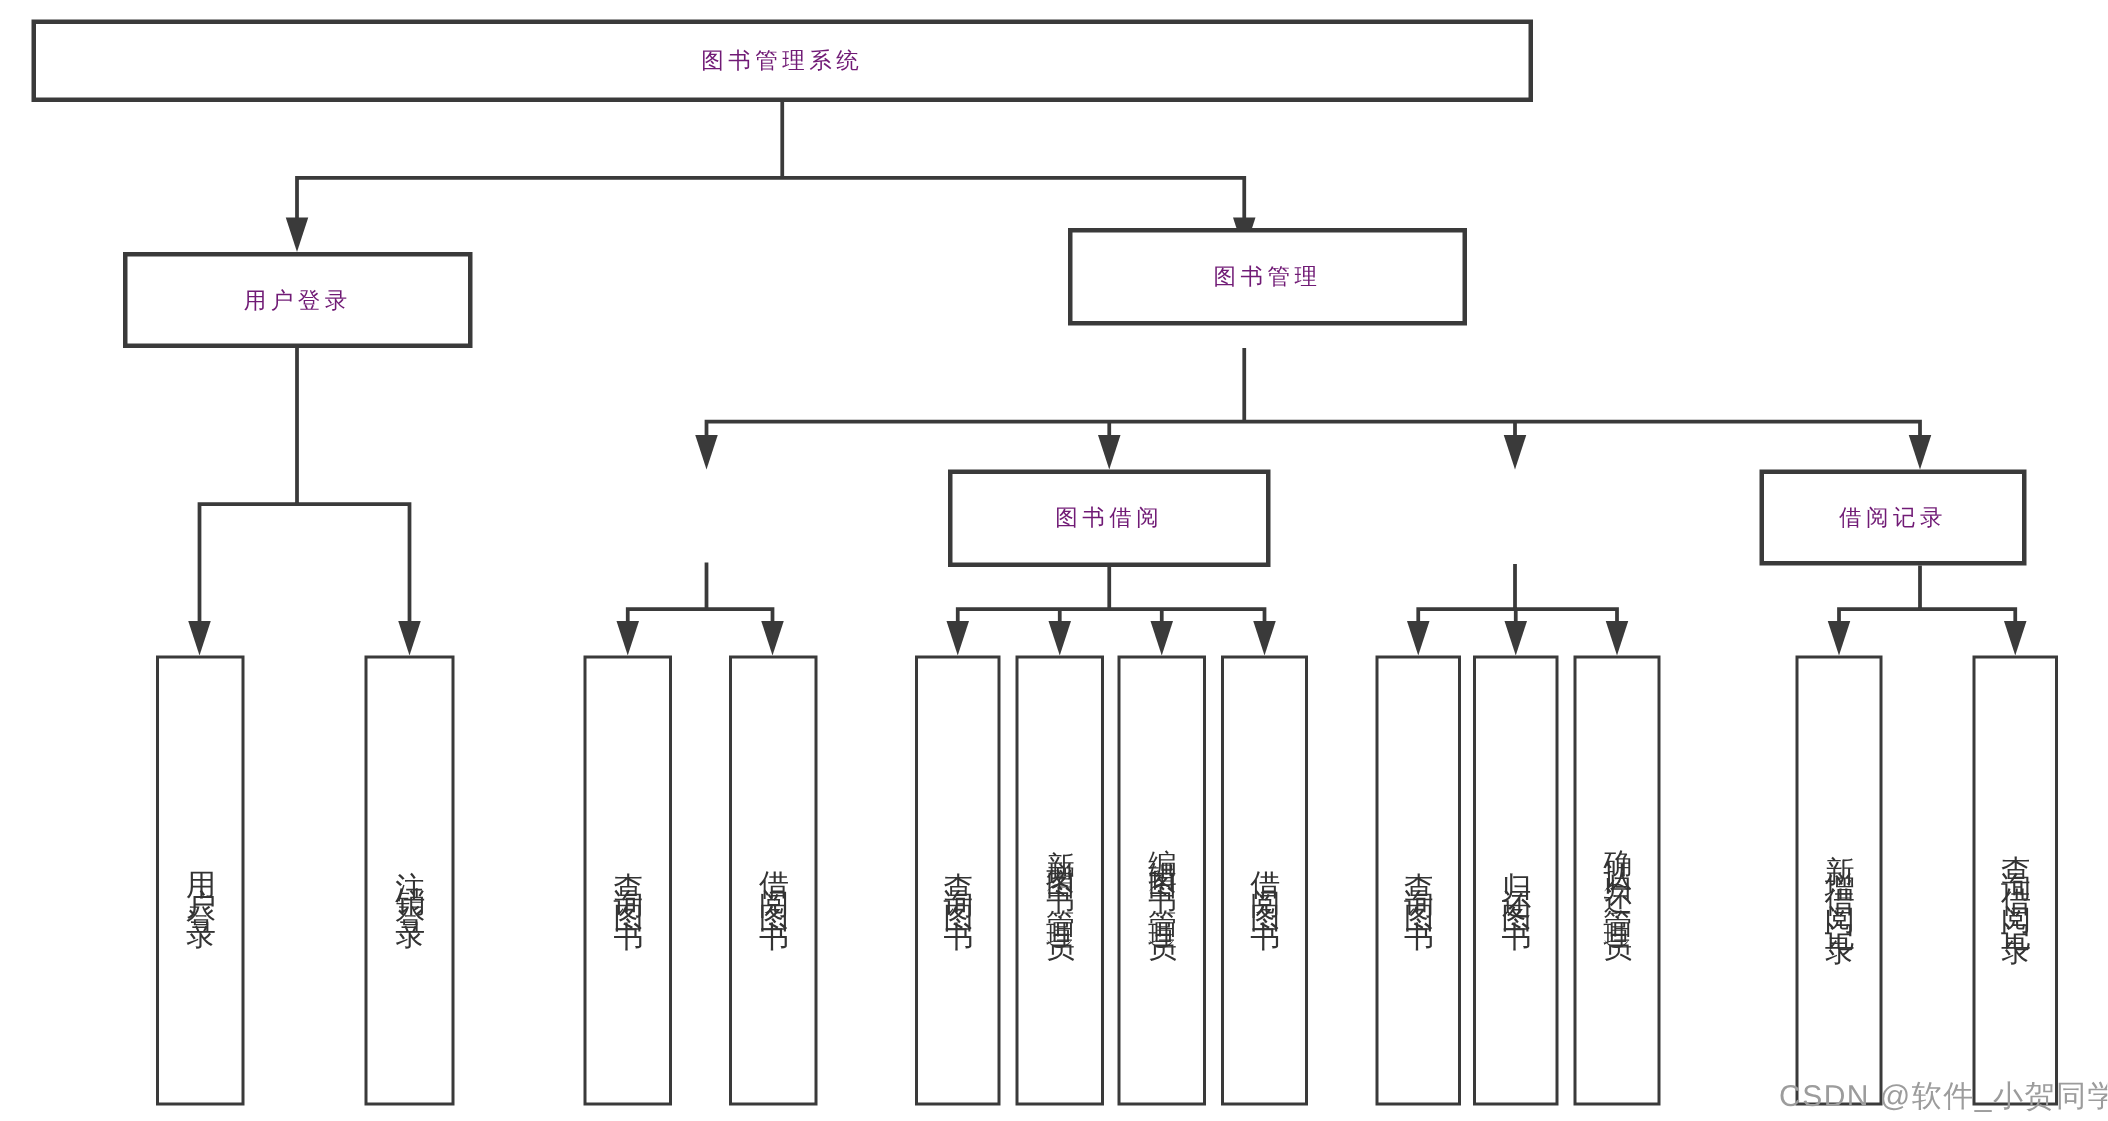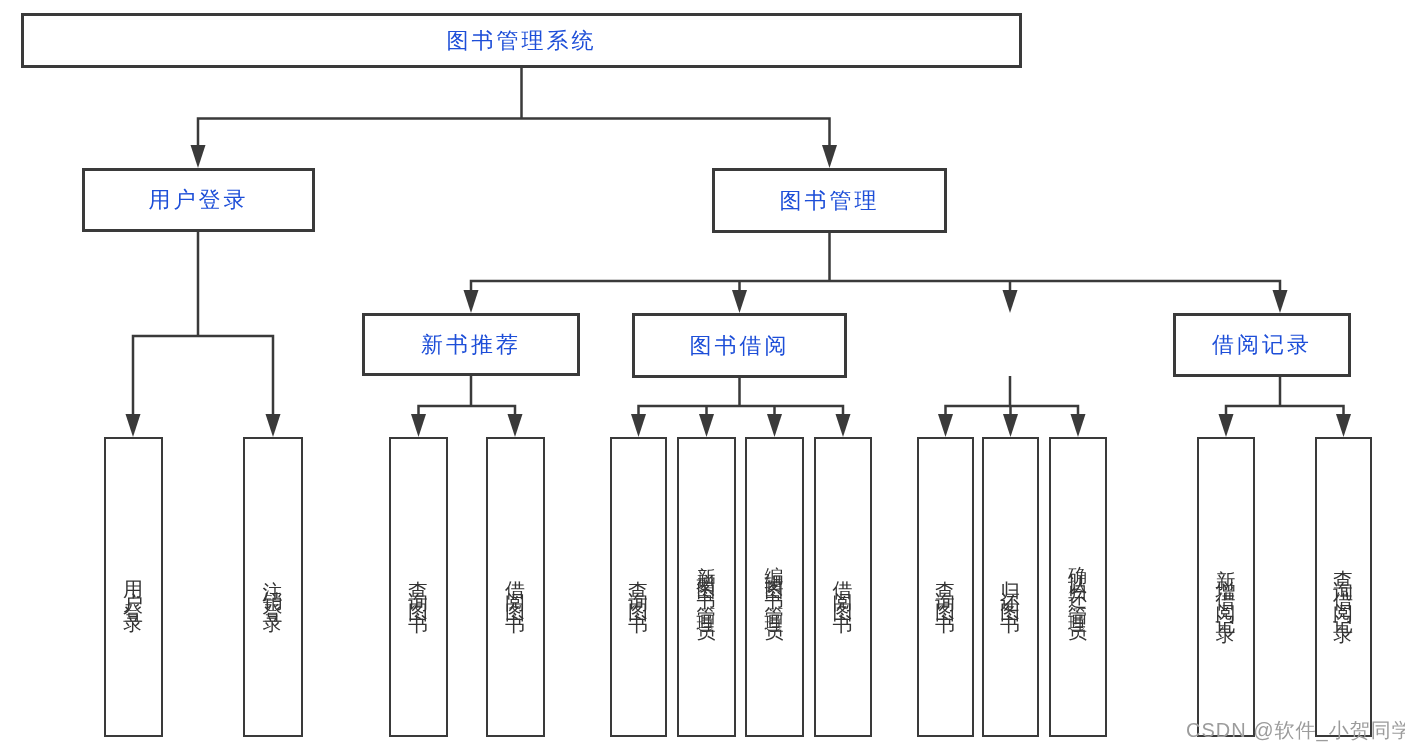--- a/index.html
+++ b/index.html
@@ -12,22 +12,22 @@
   }
   
   .hbox{
     position:absolute;
     box-sizing:border-box;
     background:#ffffff;
     border:3px solid #3a3a3a;
     display:flex;align-items:center;justify-content:center;
   }
   .hbox .lbl{
-    color:#1d4ed8;
-    font-size:22px;
+    color:#701a75;
+    font-size:15px;
     letter-spacing:3px;
     white-space:nowrap;
     line-height:1;
   }
   
   .leaf{
     position:absolute;
     top:437px;height:300px;
     box-sizing:border-box;
     background:#ffffff;
@@ -100,27 +100,24 @@
     <polygon points="1336,414 1351,414 1343.5,437"></polygon>
   </svg>
 
   <div class="hbox" style="left:21px;top:13px;width:1001px;height:55px">
     <span class="lbl">图书管理系统</span>
   </div>
 
   <div class="hbox" style="left:82px;top:168px;width:233px;height:64px">
     <span class="lbl">用户登录</span>
   </div>
-  <div class="hbox" style="left:712px;top:168px;width:235px;height:65px">
+  <div class="hbox" style="left:712px;top:152px;width:266px;height:65px">
     <span class="lbl">图书管理</span>
   </div>
 
-  <div class="hbox" style="left:362px;top:313px;width:218px;height:63px">
-    <span class="lbl">新书推荐</span>
-  </div>
   <div class="hbox" style="left:632px;top:313px;width:215px;height:65px">
     <span class="lbl">图书借阅</span>
   </div>
   <div class="hbox" style="left:1173px;top:313px;width:178px;height:64px">
     <span class="lbl">借阅记录</span>
   </div>
 
   <div class="leaf" style="left:104px;width:59px">
     <span class="vtext">用户登录</span>
   </div>

